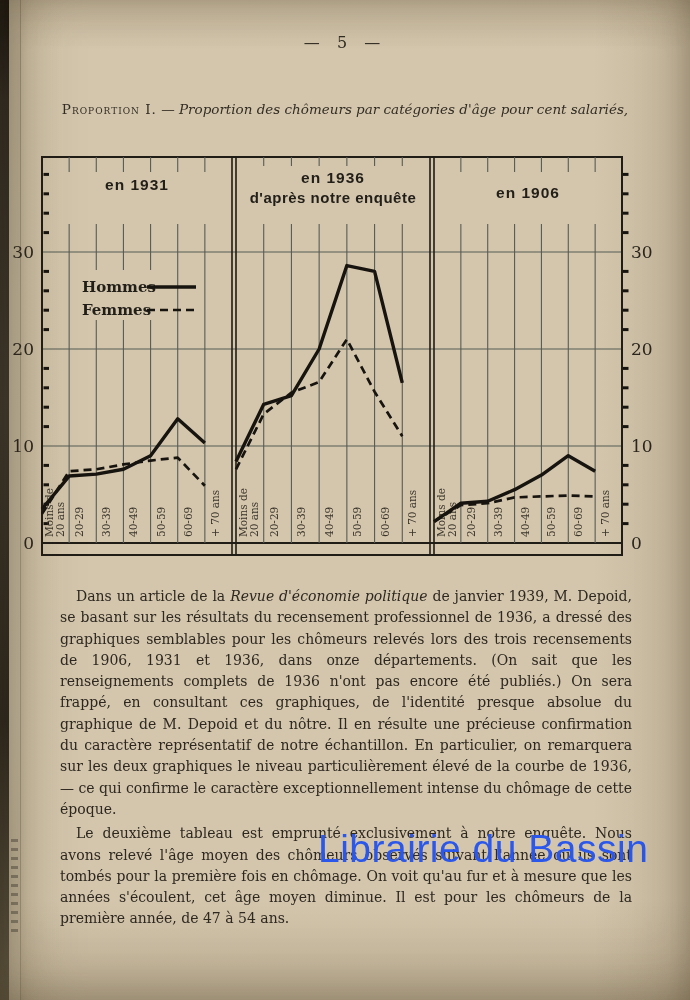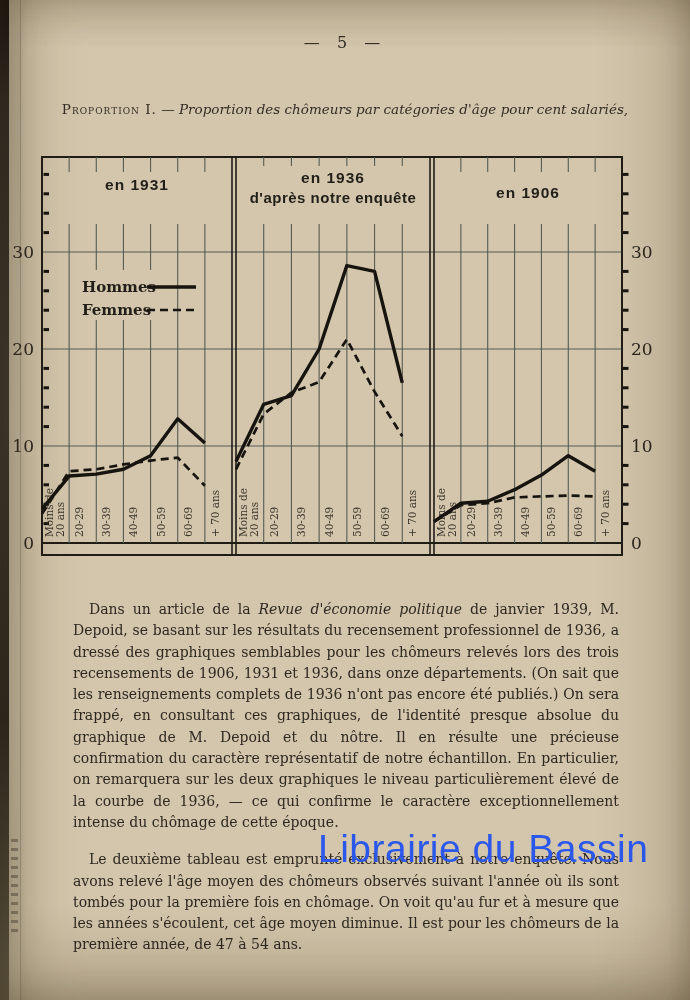--- a/index.html
+++ b/index.html
@@ -28,21 +28,21 @@
     background:repeating-linear-gradient(0deg, rgba(45,40,34,.65) 0 3px, rgba(0,0,0,0) 3px 9px);}
   .page-number{position:absolute;top:33px;left:0;width:100%;text-align:center;
     font-size:16px;letter-spacing:6px;color:#332d24;}
   .caption{position:absolute;top:100px;left:45px;width:600px;text-align:center;
     font-size:13.5px;line-height:19px;color:#332d24;}
   .caption .cap-label{font-variant:small-caps;letter-spacing:1px;font-style:normal;}
   .caption .cap-it{font-style:italic;margin-top:44px;}
   .chart-wrap{position:absolute;left:8px;top:152px;width:660px;height:414px;}
   .body-text{position:absolute;left:57px;top:583px;width:578px;
     font-size:14px;line-height:21.3px;text-align:justify;color:#2e2820;}
-  .body-text p{margin:16px;text-indent:16px;}
+  .body-text p{margin:3px;text-indent:16px;}
   .body-text .it{font-style:italic;}
   .watermark{position:absolute;left:318px;top:827px;
     font-family:"Liberation Sans", sans-serif;font-size:39px;font-weight:400;
     letter-spacing:0.5px;white-space:nowrap;}
 </style>
 </head>
 <body>
 
 <div class="page">
 

